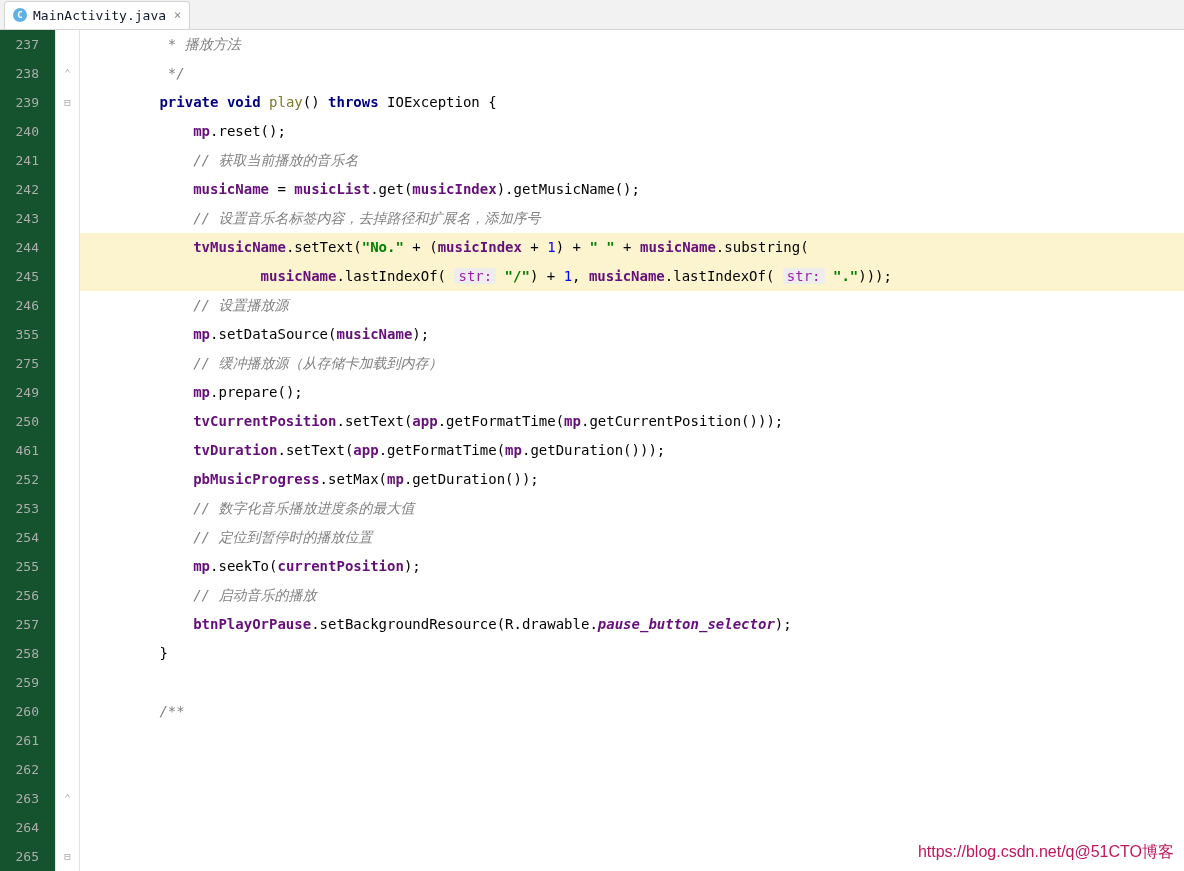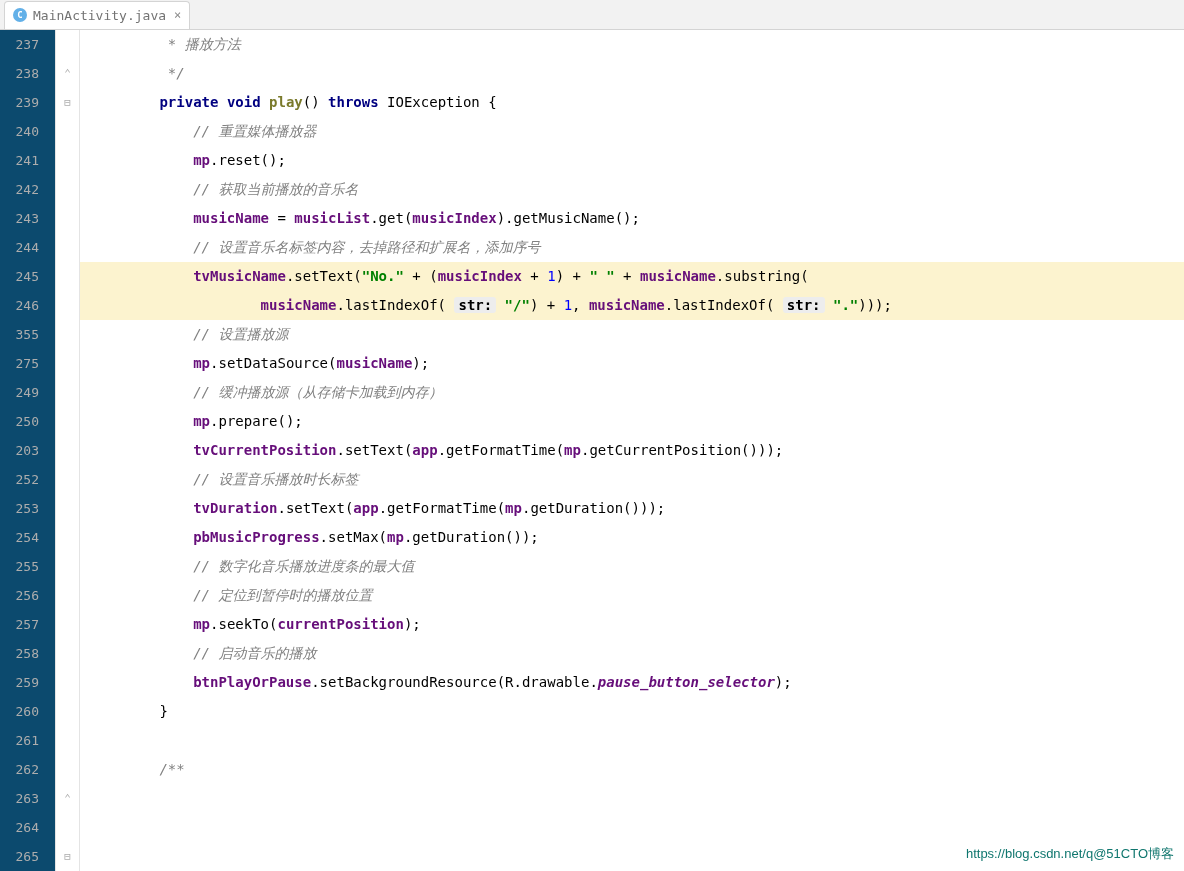--- a/index.html
+++ b/index.html
@@ -37,26 +37,26 @@
       height: 14px;
       border-radius: 50%;
       background: #62b0e8;
       display: flex;
       align-items: center;
       justify-content: center;
       color: #fff;
       font-size: 9px;
       font-weight: bold;
     }
-    .tab-label { color: #737373; font-size: 13px; }
+    .tab-label { color: #0f172a; font-size: 13px; }
     .tab-close { color: #888; font-size: 12px; cursor: pointer; margin-left: 2px; }
     .editor-area { display: flex; height: calc(100% - 30px); }
     .gutter {
       width: 56px;
-      background: #0c4a6e;
+      background: #14532d;
       border-right: 1px solid #e4e4e4;
       color: #adadad;
       text-align: right;
       padding-right: 16px;
       font-size: 13px;
       user-select: none;
     }
     .fold-gutter {
       width: 24px;
       background: #ffffff;
@@ -74,33 +74,33 @@
       white-space: pre;
       padding-left: 12px;
       font-family: "Consolas", "Monaco", monospace;
       font-size: 14px;
     }
     .highlighted { background: #fcf3cf; }
     .watermark {
       position: absolute;
       bottom: 8px;
       right: 10px;
-      color: #0f766e;
-      font-size: 13px;
+      color: #be185d;
+      font-size: 16px;
       font-family: Arial, sans-serif;
     }
     
     .c-comment { color: #808080; font-style: italic; }
     .c-keyword { color: #000080; font-weight: bold; }
-    .c-method { color: #7a7a2b; font-weight: bold; }
+    .c-method { color: #7a7a2b; }
     .c-field { color: #660e7a; font-weight: bold; }
     .c-itf { color: #660e7a; font-style: italic; font-weight: bold; }
     .c-string { color: #008000; font-weight: bold; }
     .c-num { color: #0000ff; }
-    .c-paramhint { background: #ededed; color: #000000; padding: 0 4px; border-radius: 3px; font-weight: bold;}
+    .c-paramhint { background: #ededed; color: #a21caf; padding: 0 4px; border-radius: 3px; font-weight: normal;}
     .c-plain { color: #000; }
   </style>
 </head>
 <body>
 
 <div class="tab-bar">
   <div class="tab">
     <span class="tab-icon">C</span>
     <span class="tab-label">MainActivity.java</span>
     <span class="tab-close">×</span>
@@ -116,21 +116,21 @@
     <div class="line">241</div>
     <div class="line">242</div>
     <div class="line">243</div>
     <div class="line">244</div>
     <div class="line">245</div>
     <div class="line">246</div>
     <div class="line">355</div>
     <div class="line">275</div>
     <div class="line">249</div>
     <div class="line">250</div>
-    <div class="line">203</div>
+    <div class="line">461</div>
     <div class="line">252</div>
     <div class="line">253</div>
     <div class="line">254</div>
     <div class="line">255</div>
     <div class="line">256</div>
     <div class="line">257</div>
     <div class="line">258</div>
     <div class="line">259</div>
     <div class="line">260</div>
     <div class="line">261</div>
@@ -169,33 +169,31 @@
       <div class="line"></div>
     <div class="line">⌃</div>
     <div class="line"></div>
     <div class="line">⊟</div>
   </div>
 
   <div class="code-area">
     <div class="code-line c-comment">         * 播放方法</div>
     <div class="code-line c-comment">         */</div>
     <div class="code-line">        <span class="c-keyword">private</span> <span class="c-keyword">void</span> <span class="c-method">play</span><span class="c-plain">() </span><span class="c-keyword">throws</span> <span class="c-plain">IOException</span><span class="c-plain"> {</span></div>
-    <div class="code-line c-comment">            // 重置媒体播放器</div>
     <div class="code-line">            <span class="c-field">mp</span><span class="c-plain">.</span><span class="c-plain">reset</span><span class="c-plain">();</span></div>
     <div class="code-line c-comment">            // 获取当前播放的音乐名</div>
     <div class="code-line">            <span class="c-field">musicName</span><span class="c-plain"> = </span><span class="c-field">musicList</span><span class="c-plain">.</span><span class="c-plain">get</span><span class="c-plain">(</span><span class="c-field">musicIndex</span><span class="c-plain">).</span><span class="c-plain">getMusicName</span><span class="c-plain">();</span></div>
     <div class="code-line c-comment">            // 设置音乐名标签内容，去掉路径和扩展名，添加序号</div>
     <div class="code-line highlighted">            <span class="c-field">tvMusicName</span><span class="c-plain">.</span><span class="c-plain">setText</span><span class="c-plain">(</span><span class="c-string">"No."</span><span class="c-plain"> + (</span><span class="c-field">musicIndex</span><span class="c-plain"> + </span><span class="c-num">1</span><span class="c-plain">) + </span><span class="c-string">" "</span><span class="c-plain"> + </span><span class="c-field">musicName</span><span class="c-plain">.</span><span class="c-plain">substring</span><span class="c-plain">(</span></div>
     <div class="code-line highlighted">                    <span class="c-field">musicName</span><span class="c-plain">.</span><span class="c-plain">lastIndexOf</span><span class="c-plain">( </span><span class="c-paramhint">str:</span><span> </span><span class="c-string">"/"</span><span class="c-plain">) + </span><span class="c-num">1</span><span class="c-plain">, </span><span class="c-field">musicName</span><span class="c-plain">.</span><span class="c-plain">lastIndexOf</span><span class="c-plain">( </span><span class="c-paramhint">str:</span><span> </span><span class="c-string">"."</span><span class="c-plain">)));</span></div>
     <div class="code-line c-comment">            // 设置播放源</div>
     <div class="code-line">            <span class="c-field">mp</span><span class="c-plain">.</span><span class="c-plain">setDataSource</span><span class="c-plain">(</span><span class="c-field">musicName</span><span class="c-plain">);</span></div>
     <div class="code-line c-comment">            // 缓冲播放源（从存储卡加载到内存）</div>
     <div class="code-line">            <span class="c-field">mp</span><span class="c-plain">.</span><span class="c-plain">prepare</span><span class="c-plain">();</span></div>
     <div class="code-line">            <span class="c-field">tvCurrentPosition</span><span class="c-plain">.</span><span class="c-plain">setText</span><span class="c-plain">(</span><span class="c-field">app</span><span class="c-plain">.</span><span class="c-plain">getFormatTime</span><span class="c-plain">(</span><span class="c-field">mp</span><span class="c-plain">.</span><span class="c-plain">getCurrentPosition</span><span class="c-plain">()));</span></div>
-    <div class="code-line c-comment">            // 设置音乐播放时长标签</div>
     <div class="code-line">            <span class="c-field">tvDuration</span><span class="c-plain">.</span><span class="c-plain">setText</span><span class="c-plain">(</span><span class="c-field">app</span><span class="c-plain">.</span><span class="c-plain">getFormatTime</span><span class="c-plain">(</span><span class="c-field">mp</span><span class="c-plain">.</span><span class="c-plain">getDuration</span><span class="c-plain">()));</span></div>
     <div class="code-line">            <span class="c-field">pbMusicProgress</span><span class="c-plain">.</span><span class="c-plain">setMax</span><span class="c-plain">(</span><span class="c-field">mp</span><span class="c-plain">.</span><span class="c-plain">getDuration</span><span class="c-plain">());</span></div>
     <div class="code-line c-comment">            // 数字化音乐播放进度条的最大值</div>
     <div class="code-line c-comment">            // 定位到暂停时的播放位置</div>
     <div class="code-line">            <span class="c-field">mp</span><span class="c-plain">.</span><span class="c-plain">seekTo</span><span class="c-plain">(</span><span class="c-field">currentPosition</span><span class="c-plain">);</span></div>
     <div class="code-line c-comment">            // 启动音乐的播放</div>
     <div class="code-line">            <span class="c-field">btnPlayOrPause</span><span class="c-plain">.</span><span class="c-plain">setBackgroundResource</span><span class="c-plain">(</span><span class="c-plain">R</span><span class="c-plain">.</span><span class="c-plain">drawable</span><span class="c-plain">.</span><span class="c-itf">pause_button_selector</span><span class="c-plain">);</span></div>
     <div class="code-line c-plain">        }</div>
     <div class="code-line"></div>
     <div class="code-line c-comment">        /**</div>

